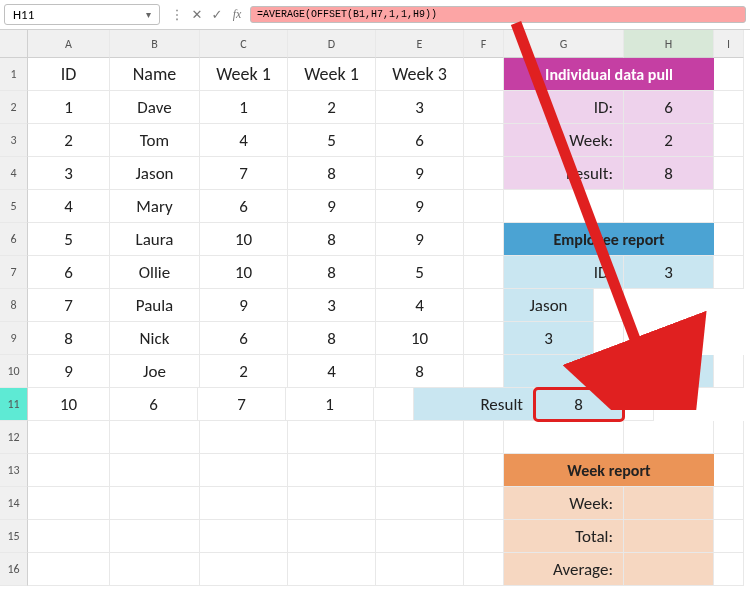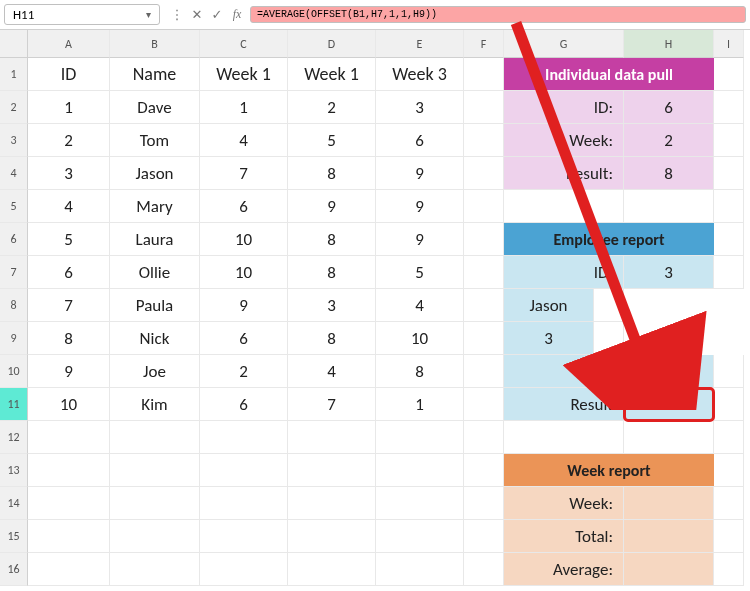--- a/index.html
+++ b/index.html
@@ -283,21 +283,20 @@
           <div class="cell cC">2</div>
           <div class="cell cD">4</div>
           <div class="cell cE">8</div>
           <div class="cell cF"></div>
           <div class="cell cG emp-body lbl">Total:</div>
           <div class="cell cH emp-body">24</div>
           <div class="cell cI"></div>
         </div>
         <div class="row">
           <div class="cell cA">10</div>
-          <div class="cell cB">Kim</div>
           <div class="cell cC">6</div>
           <div class="cell cD">7</div>
           <div class="cell cE">1</div>
           <div class="cell cF"></div>
           <div class="cell cG emp-body lbl">Result</div>
           <div class="cell cH emp-body selected-cell">8</div>
           <div class="cell cI"></div>
         </div>
         <div class="row">
           <div class="cell cA"></div>

